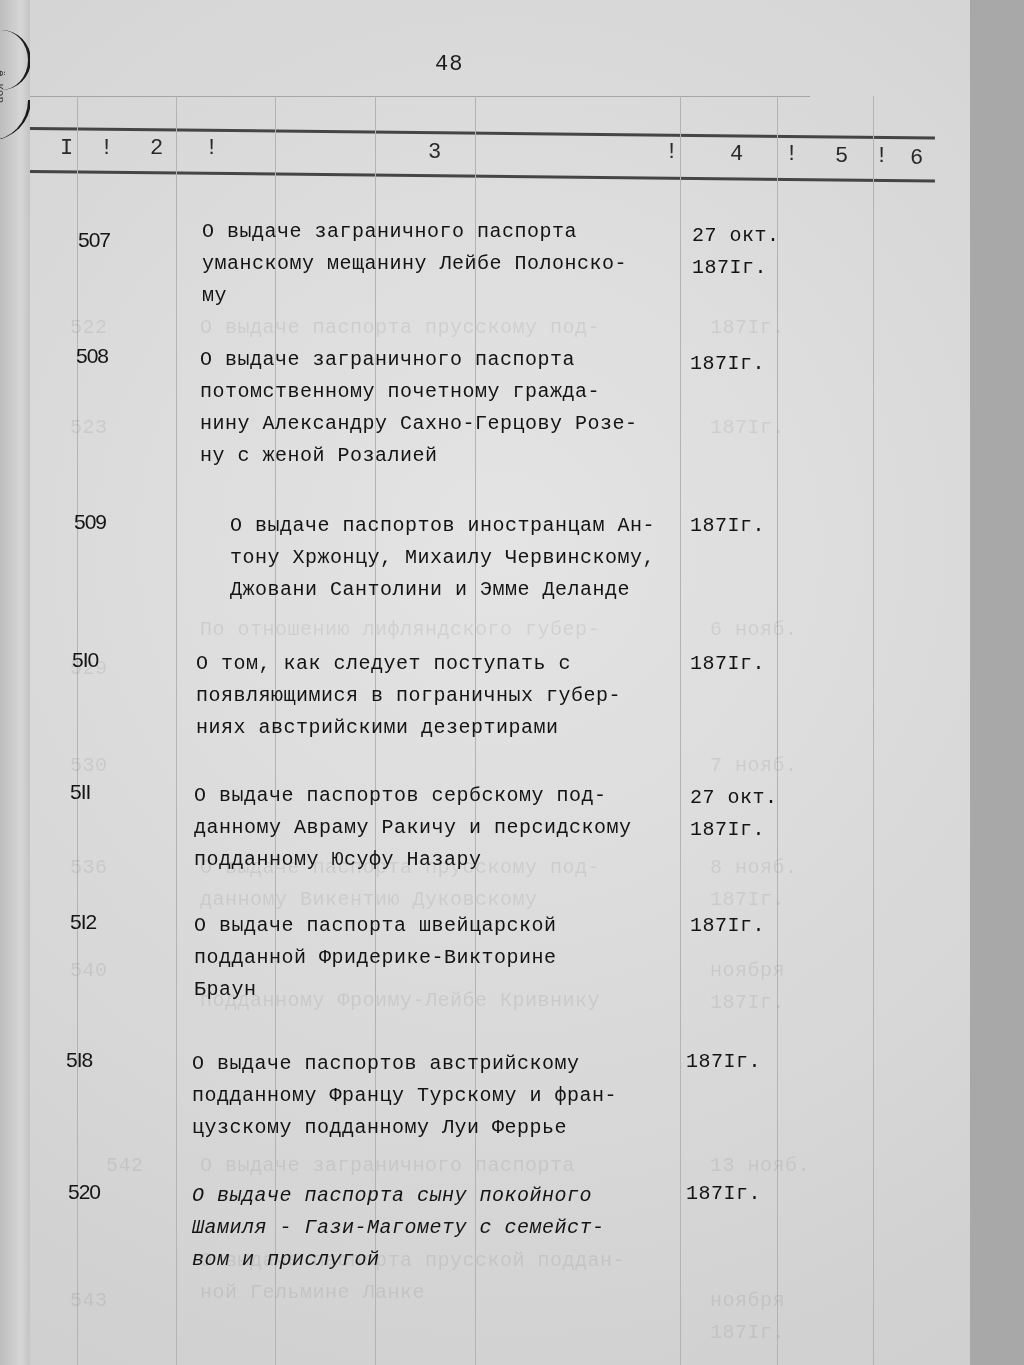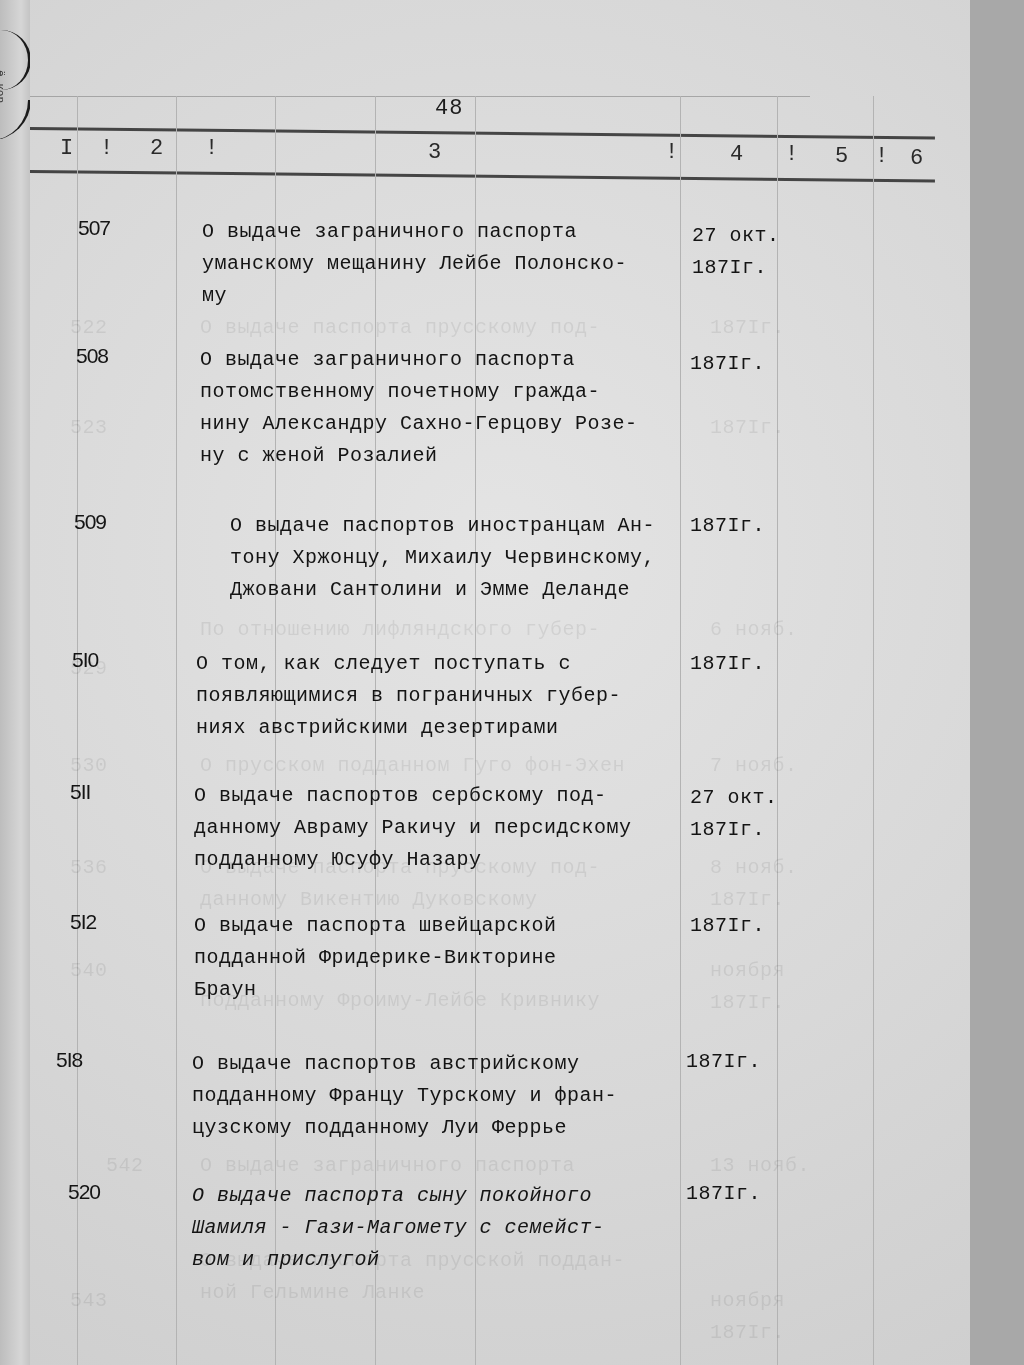--- a/index.html
+++ b/index.html
@@ -56,21 +56,20 @@
       height: 1365px;
       background: #a8a8a8;
     }
     .page-number {
       position: absolute;
       left: 405px;
       top: 52px;
       font-size: 22px;
       color: #1c1c1c;
       letter-spacing: 1px;
-      margin-top: 44px;
     }
     .hline {
       position: absolute;
       left: 0;
       height: 3px;
       background: #2a2a2a;
       opacity: 0.85;
     }
     .hline.top { top: 127px; width: 905px; transform: rotate(0.6deg); transform-origin: left; }
     .hline.bottom { top: 170px; width: 905px; transform: rotate(0.6deg); transform-origin: left; }
@@ -180,42 +179,41 @@
 
   <div class="ghost" style="left:40px; top:312px;">522</div>
   <div class="ghost" style="left:170px; top:312px;">О выдаче паспорта прусскому под-</div>
   <div class="ghost" style="left:680px; top:312px;">187Iг.</div>
   <div class="ghost" style="left:40px; top:412px;">523</div>
   <div class="ghost" style="left:680px; top:412px;">187Iг.</div>
   <div class="ghost" style="left:40px; top:638px;margin-top:15px;">529</div>
   <div class="ghost" style="left:170px; top:614px;">По отношению лифляндского губер-</div>
   <div class="ghost" style="left:680px; top:614px;">6 нояб.</div>
   <div class="ghost" style="left:40px; top:750px;">530</div>
-  <div class="ghost" style="left:170px; top:750px;">О прусском подданном Гуго фон-Эхен</div>
   <div class="ghost" style="left:680px; top:750px;">7 нояб.</div>
   <div class="ghost" style="left:40px; top:852px;">536</div>
   <div class="ghost" style="left:170px; top:852px;">О выдаче паспорта прусскому под-
 данному Викентию Дуковскому</div>
   <div class="ghost" style="left:680px; top:852px;">8 нояб.
 187Iг.</div>
   <div class="ghost" style="left:40px; top:955px;text-align:center;">540</div>
   <div class="ghost" style="left:170px; top:985px;">подданному Фроиму-Лейбе Кривнику</div>
   <div class="ghost" style="left:680px; top:955px;">ноября
 187Iг.</div>
   <div class="ghost" style="left:40px; top:1150px;margin-left:36px;">542</div>
   <div class="ghost" style="left:170px; top:1150px;">О выдаче заграничного паспорта</div>
   <div class="ghost" style="left:680px; top:1150px;">13 нояб.</div>
   <div class="ghost" style="left:40px; top:1285px;">543</div>
   <div class="ghost" style="left:170px; top:1245px;">О выдаче паспорта прусской поддан-
 ной Гельмине Ланке</div>
   <div class="ghost" style="left:680px; top:1285px;">ноября
 187Iг.</div>
 
   <div class="entry" style="top:212px;">
-    <span class="num" style="left:48px;">507</span>
+    <span class="num" style="left:48px;margin-top:12px;">507</span>
     <div class="desc" style="left:172px; top:4px;">О выдаче заграничного паспорта
 уманскому мещанину Лейбе Полонско-
 му</div>
     <div class="date" style="left:662px; top:8px;">27 окт.
 187Iг.</div>
   </div>
 
   <div class="entry" style="top:340px;">
     <span class="num" style="left:46px;">508</span>
     <div class="desc" style="left:170px; top:4px;">О выдаче заграничного паспорта
@@ -252,21 +250,21 @@
 
   <div class="entry" style="top:906px;">
     <span class="num" style="left:40px;">5I2</span>
     <div class="desc" style="left:164px; top:4px;">О выдаче паспорта швейцарской
 подданной Фридерике-Викторине
 Браун</div>
     <div class="date" style="left:660px; top:4px;">187Iг.</div>
   </div>
 
   <div class="entry" style="top:1044px;">
-    <span class="num" style="left:26px;">5I8</span>
+    <span class="num" style="left:36px;">5I8</span>
     <div class="desc" style="left:162px; top:4px;">О выдаче паспортов австрийскому
 подданному Францу Турскому и фран-
 цузскому подданному Луи Феррье</div>
     <div class="date" style="left:656px; top:2px;">187Iг.</div>
   </div>
 
   <div class="entry" style="top:1176px;">
     <span class="num" style="left:38px;">520</span>
     <div class="desc" style="left:162px; top:4px;font-style:italic;">О выдаче паспорта сыну покойного
 Шамиля - Гази-Магомету с семейст-

